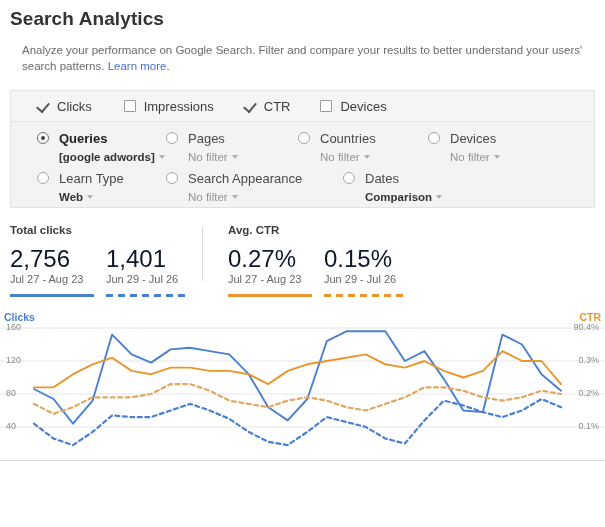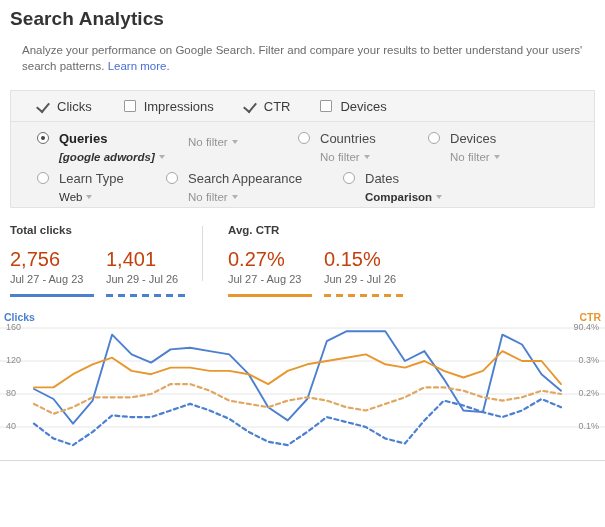--- a/index.html
+++ b/index.html
@@ -114,21 +114,21 @@
   }
   .dim-label { color: #4a4a4a; }
   .dim-cell.selected .dim-label { font-weight: bold; color: #222; }
   .dim-sub {
     font-size: 11.5px;
     color: #949494;
     margin-top: 5px;
     padding-left: 22px;
     white-space: nowrap;
   }
-  .dim-cell.selected .dim-sub { color: #333; font-weight: bold; font-style: italic; }
+  .dim-cell.selected .dim-sub { color: #333; font-weight: bold; }
   .caret {
     display: inline-block;
     margin-left: 4px;
     border-left: 3.5px solid transparent;
     border-right: 3.5px solid transparent;
     border-top: 4px solid #b0b0b0;
     vertical-align: middle;
     position: relative;
     top: -1px;
   }
@@ -164,22 +164,22 @@
   .kpi-title {
     font-size: 11.5px;
     font-weight: bold;
     color: #3c3c3c;
     margin-bottom: 12px;
     white-space: nowrap;
   }
   .kpi-cols { display: flex; }
   .kpi-col { width: 96px; }
   .kpi-val {
-    font-size: 20px;
-    color: #c2410c;
+    font-size: 24px;
+    color: #0f172a;
     font-weight: 400;
     line-height: 22px;
   }
   .kpi-range {
     font-size: 11px;
     color: #666;
     margin-top: 3px;
     white-space: nowrap;
   }
   .kpi-rule {
@@ -268,20 +268,24 @@
     <div class="dim-row row1">
       <div class="dim-cell selected c-queries">
         <div class="dim-head">
           <span class="radio"></span>
           <span class="dim-label">Queries</span>
         </div>
         <div class="dim-sub"><span>[google adwords]</span><span class="caret"></span></div>
       </div>
 
       <div class="dim-cell c-pages">
+        <div class="dim-head">
+          <span class="radio"></span>
+          <span class="dim-label">Pages</span>
+        </div>
         <div class="dim-sub"><span>No filter</span><span class="caret"></span></div>
       </div>
 
       <div class="dim-cell c-countries">
         <div class="dim-head">
           <span class="radio"></span>
           <span class="dim-label">Countries</span>
         </div>
         <div class="dim-sub"><span>No filter</span><span class="caret"></span></div>
       </div>
@@ -294,21 +298,21 @@
         <div class="dim-sub"><span>No filter</span><span class="caret"></span></div>
       </div>
     </div>
 
     <div class="dim-row row2">
       <div class="dim-cell c-stype">
         <div class="dim-head">
           <span class="radio"></span>
           <span class="dim-label">Learn Type</span>
         </div>
-        <div class="dim-sub" style="color:#333;font-weight:normal;"><span>Web</span><span class="caret"></span></div>
+        <div class="dim-sub" style="color:#333;font-weight:bold;"><span>Web</span><span class="caret"></span></div>
       </div>
 
       <div class="dim-cell c-sappear">
         <div class="dim-head">
           <span class="radio"></span>
           <span class="dim-label">Search Appearance</span>
         </div>
         <div class="dim-sub"><span>No filter</span><span class="caret"></span></div>
       </div>
 

